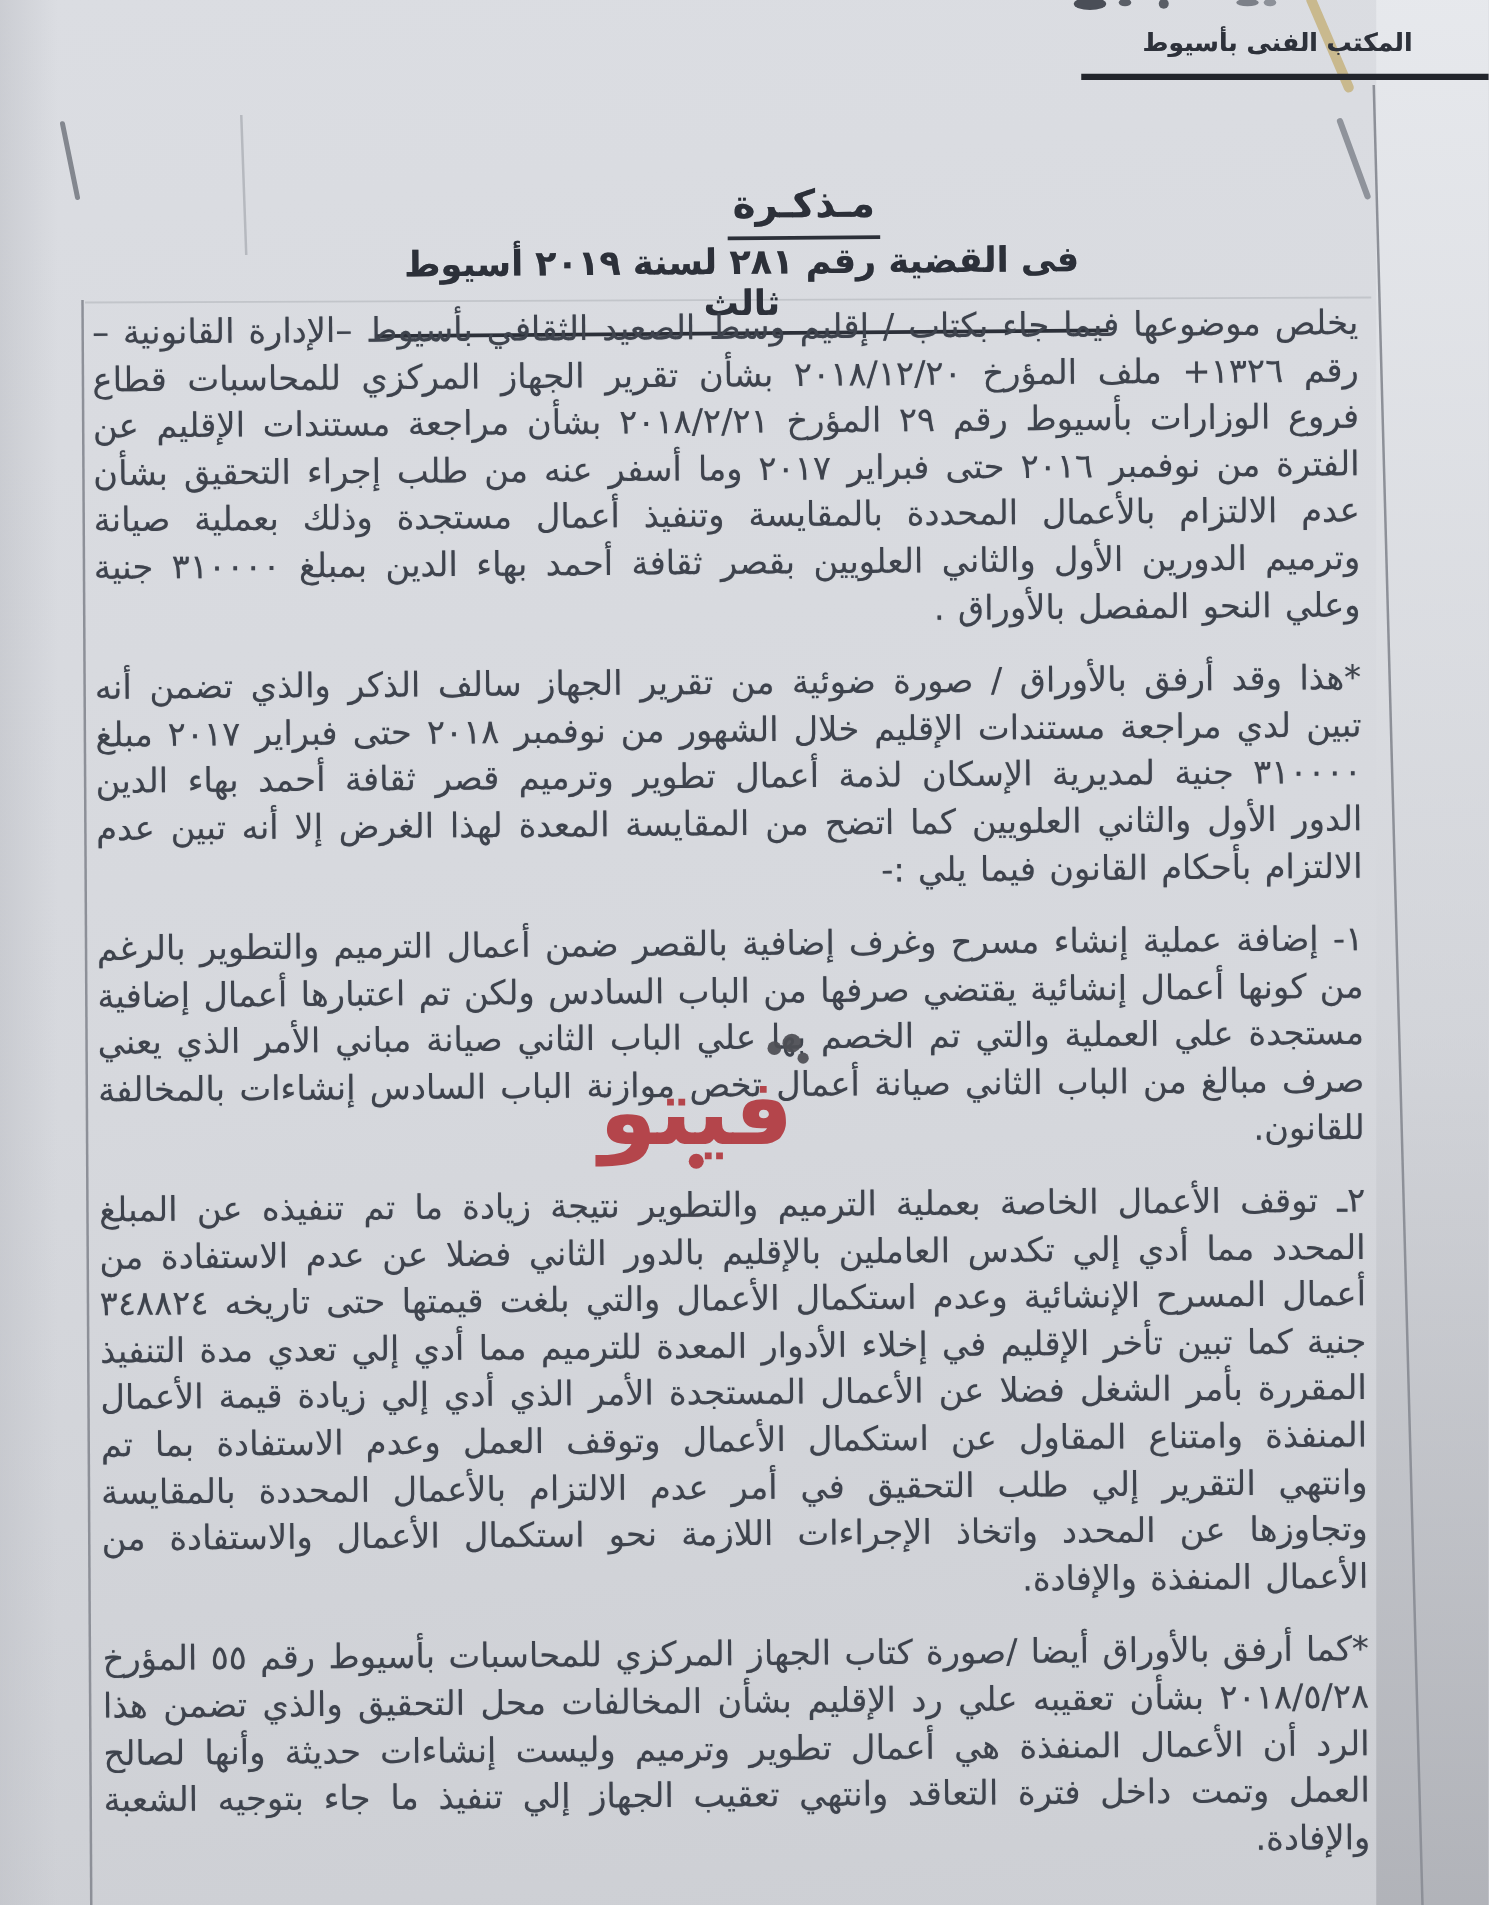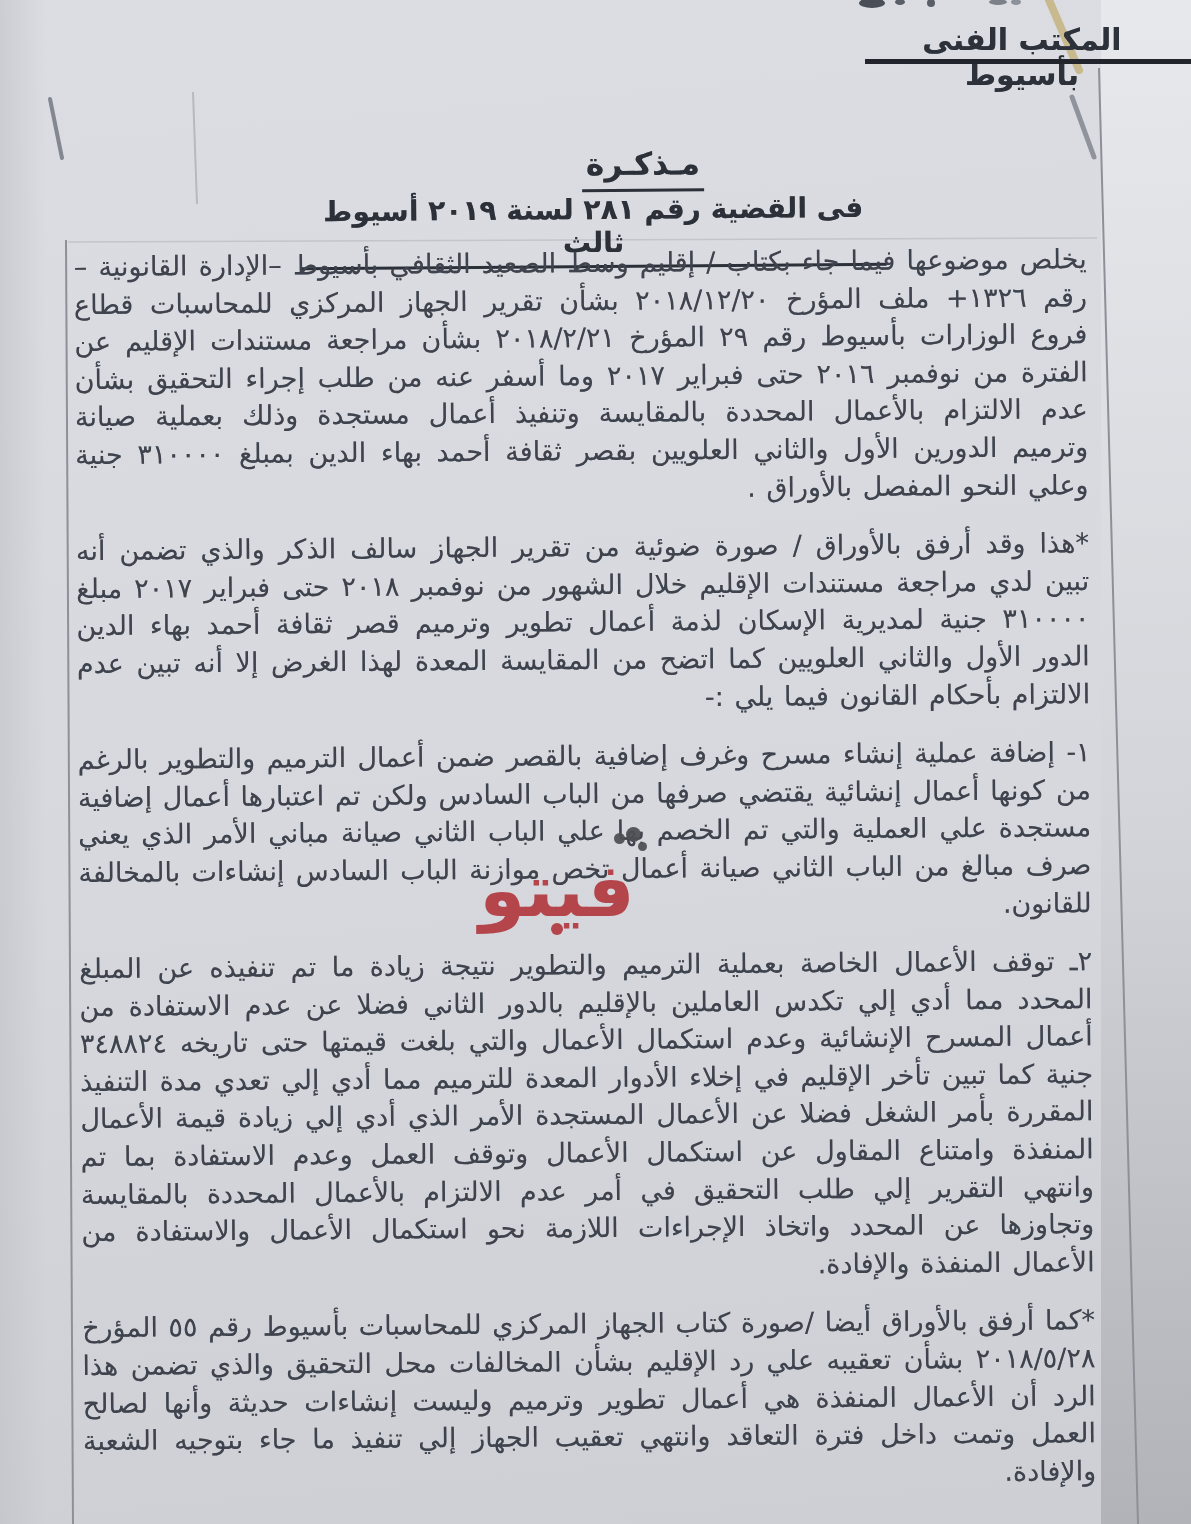--- a/index.html
+++ b/index.html
@@ -17,21 +17,21 @@
     position:absolute;left:1101px;top:0;right:0;bottom:0;
     background:linear-gradient(180deg,rgba(231,233,237,.95) 0%,rgba(207,209,214,.55) 55%,rgba(172,174,180,.85) 100%);
   }
   .shade-left{
     position:absolute;left:0;top:0;bottom:0;width:46px;
     background:linear-gradient(90deg,rgba(190,192,198,.55),rgba(214,216,221,0));
   }
   .office-header{
     position:absolute;top:22px;right:8px;width:322px;
     direction:rtl;text-align:center;
-    font-size:30px;font-weight:bold;color:#2d313a;
+    font-size:20px;font-weight:bold;color:#2d313a;
     text-shadow:0 0 .5px rgba(45,49,58,.55);
   }
   .header-underline{
     position:absolute;top:59px;right:0;width:326px;height:5px;
     background:#22252c;
   }
   .content{position:absolute;inset:0;transform:rotate(-0.45deg);transform-origin:600px 300px;}
   .memo-title{
     position:absolute;top:146px;right:486px;
     direction:rtl;font-size:31px;font-weight:bold;color:#2c3039;

